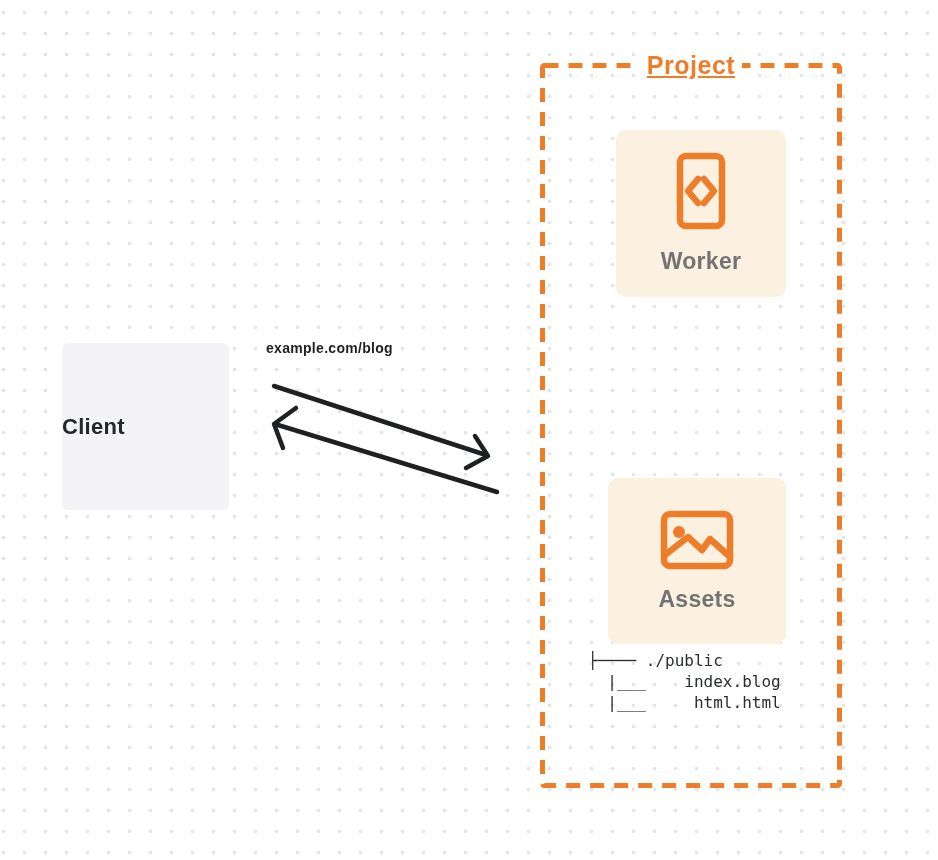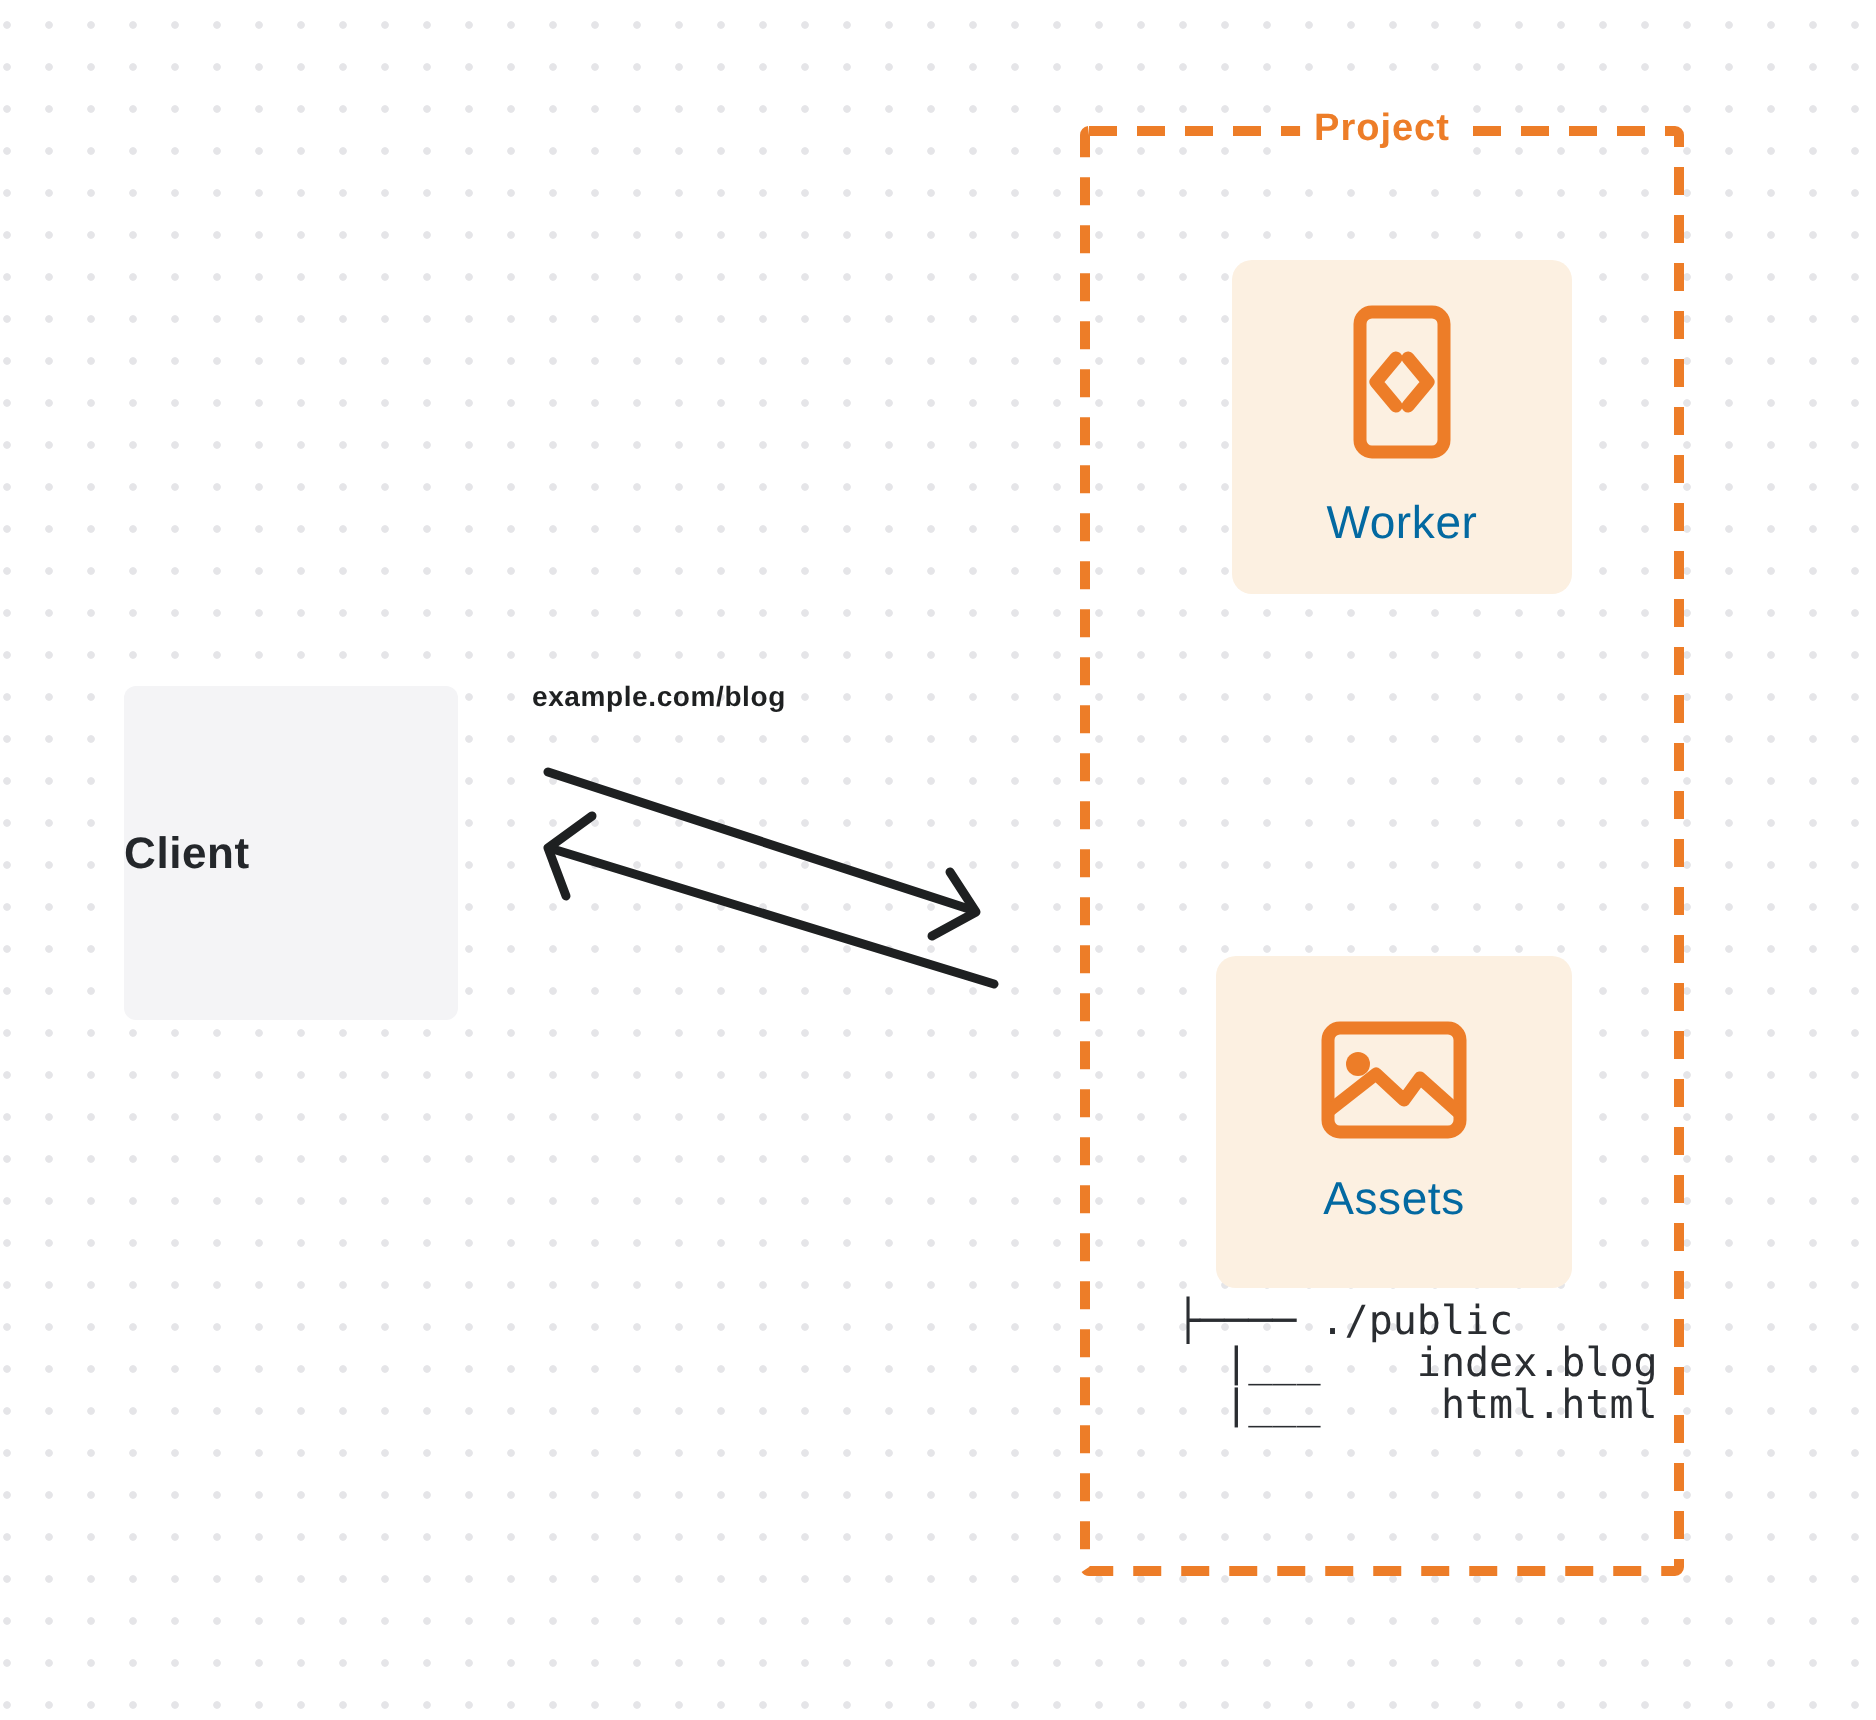--- a/index.html
+++ b/index.html
@@ -63,53 +63,54 @@
     width: 100%; height: 100%;
   }
   .project-label {
     position: absolute;
     left: 50%; top: -12px;
     transform: translateX(-50%);
     height: 28px;
     line-height: 28px;
     padding: 0 7px;
     background: #ffffff;
-    font-size: 19px;
+    font-size: 25px;
     font-weight: bold;
     color: #ed7d28;
     letter-spacing: 0.5px;
     white-space: nowrap;
+    text-decoration: underline;
   }
   
   .card {
     position: absolute;
     background: #fcf0e1;
     border-radius: 10px;
     display: flex;
     flex-direction: column;
     align-items: center;
     justify-content: center;
     gap: 18px;
   }
   .card.worker { left: 76px; top: 67px;  width: 170px; height: 167px; }
   .card.assets { left: 68px; top: 415px; width: 178px; height: 166px; gap: 16px; }
   .card .card-label {
     font-size: 23px;
-    font-weight: normal;
-    color: #0369a1;
+    font-weight: bold;
+    color: #737373;
     letter-spacing: 0.3px;
   }
   .icon-svg { display: block; }
   
   .file-tree {
     position: absolute;
     left: 48px; top: 587px;
     margin: 0;
     font-family: "DejaVu Sans Mono", monospace;
-    font-size: 20px;
+    font-size: 16px;
     line-height: 21px;
     color: #2a2d31;
   }
   .tree-line { white-space: pre; }
 </style>
 </head>
 <body>
 
 <div class="canvas">
 

